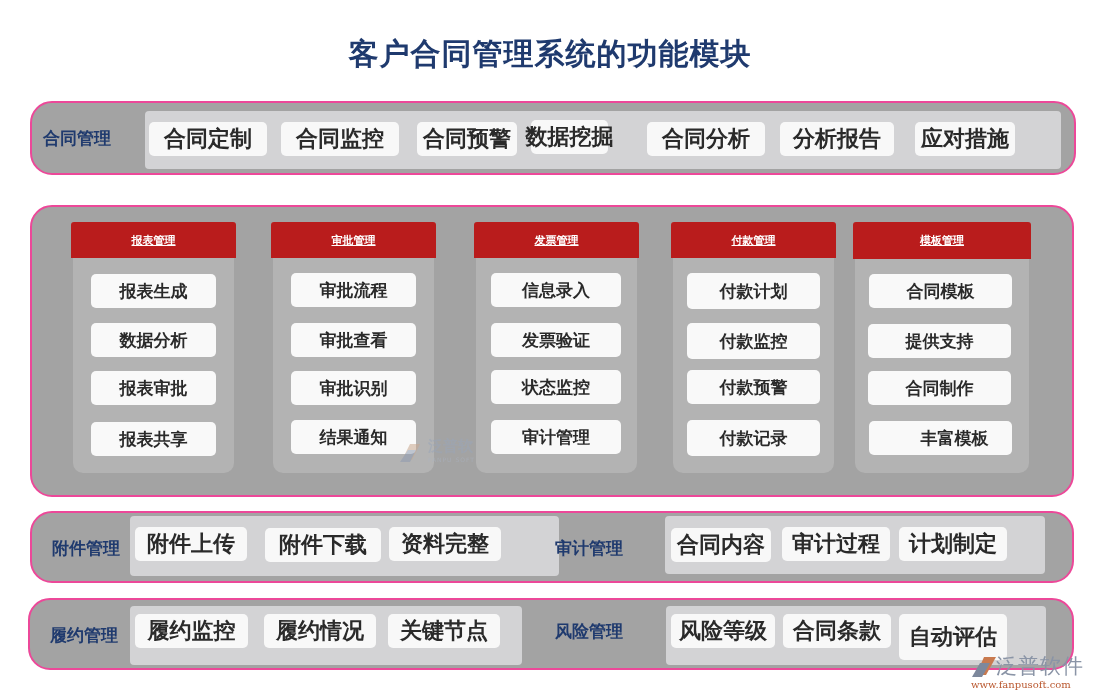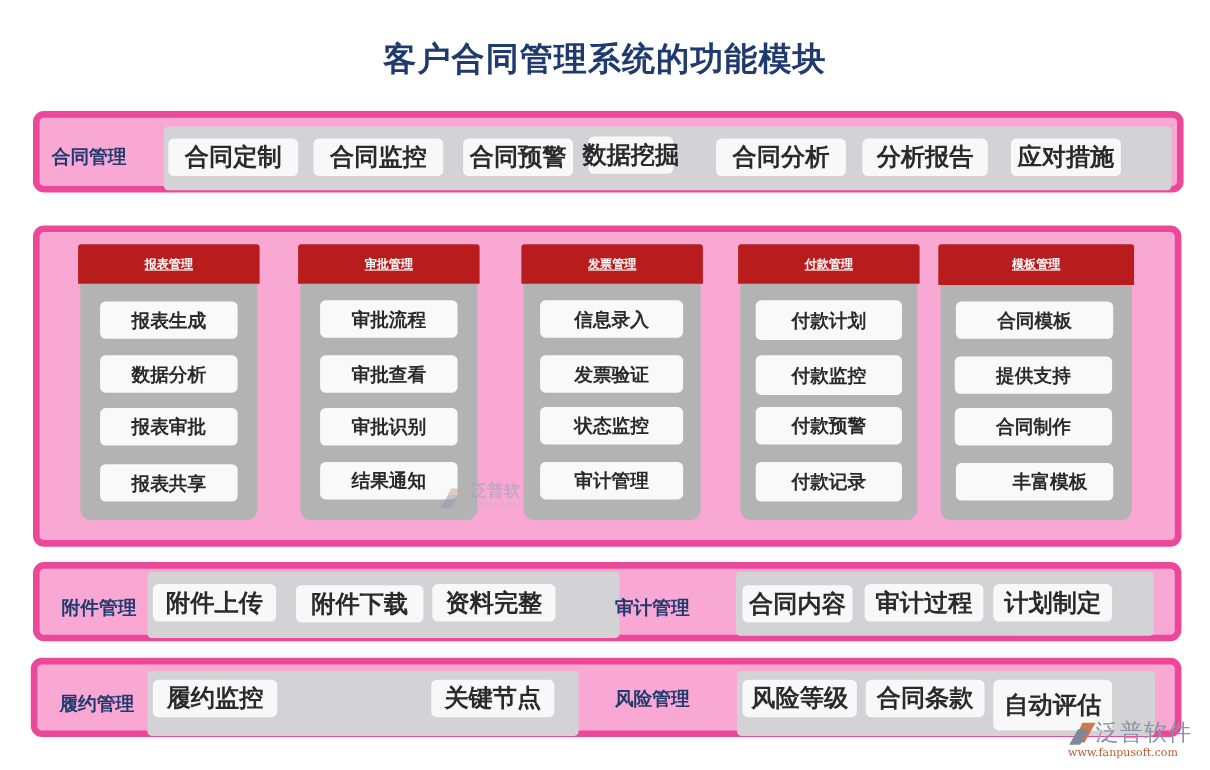--- a/index.html
+++ b/index.html
@@ -5,21 +5,21 @@
   * { box-sizing: border-box; margin: 0; padding: 0; }
   html, body { width: 1100px; height: 700px; background: #ffffff; overflow: hidden; }
   body { position: relative; font-family: "DejaVu Sans", "Liberation Sans", sans-serif; }
 
   .title {
     position: absolute; left: 0; top: 34px; width: 1100px; text-align: center;
     font-size: 30px; font-weight: bold; color: #1f3a6e; letter-spacing: 1px;
   }
 
   .panel {
-    position: absolute; border: 6px solid #ec4899; border-radius: 10px; background: #f9a8d4;
+    position: absolute; border: 2px solid #ec4899; border-radius: 22px; background: #a3a3a3;
   }
   .row-label {
     position: absolute; font-size: 17px; font-weight: bold; color: #1f3a6e; white-space: nowrap;
   }
   .tray {
     position: absolute; background: #d3d3d5; border-radius: 4px;
   }
   .chip {
     position: absolute; background: #f8f8f8; border-radius: 5px;
     font-size: 22px; font-weight: bold; color: #2a2a2a;
@@ -141,20 +141,21 @@
     <div class="chip" style="left:6px; top:12px; width:100px; height:34px;">合同内容</div>
     <div class="chip" style="left:117px; top:11px; width:108px; height:34px;">审计过程</div>
     <div class="chip" style="left:234px; top:11px; width:108px; height:34px;">计划制定</div>
   </div>
 </div>
 
 <div class="panel" style="left:28px; top:598px; width:1046px; height:72px;">
   <div class="row-label" style="left:20px; top:24px;">履约管理</div>
   <div class="tray" style="left:100px; top:6px; width:392px; height:59px;">
     <div class="chip" style="left:5px; top:8px; width:113px; height:34px;">履约监控</div>
+    <div class="chip" style="left:134px; top:8px; width:112px; height:34px;">履约情况</div>
     <div class="chip" style="left:258px; top:8px; width:112px; height:34px;">关键节点</div>
   </div>
   <div class="row-label" style="left:525px; top:20px;">风险管理</div>
   <div class="tray" style="left:636px; top:6px; width:380px; height:59px;">
     <div class="chip" style="left:5px; top:8px; width:104px; height:34px;">风险等级</div>
     <div class="chip" style="left:117px; top:8px; width:108px; height:34px;">合同条款</div>
     <div class="chip" style="left:233px; top:8px; width:108px; height:46px;">自动评估</div>
   </div>
 </div>
 

